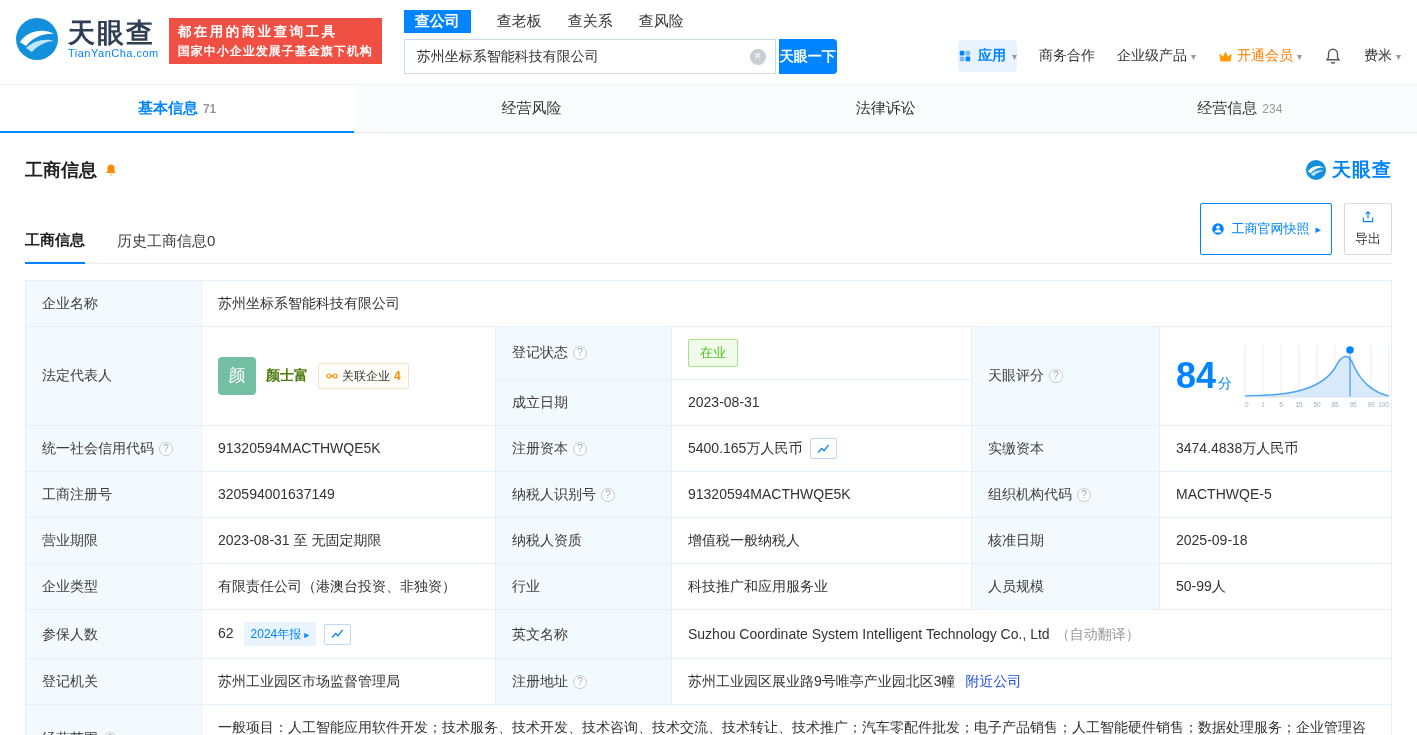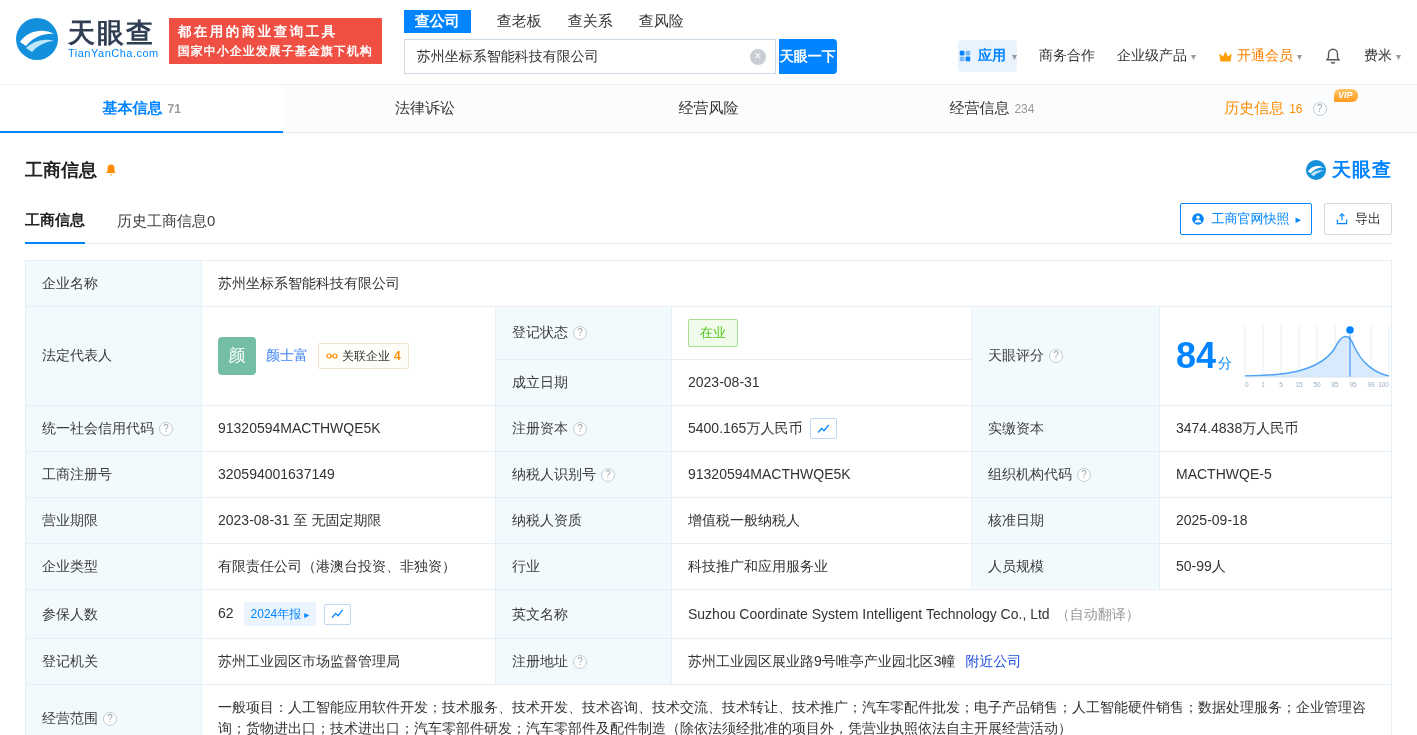--- a/index.html
+++ b/index.html
@@ -54,31 +54,31 @@
   .brand-right span { font-size:19px; font-weight:bold; color:#0084ff; letter-spacing:1px; }
 
   .subtabs { display:flex; align-items:flex-end; border-bottom:1px solid #ececec; margin-top:20px; }
   .subtab { font-size:15px; padding-bottom:12px; margin-right:32px; cursor:pointer; }
   .subtab.active { color:#222; font-weight:bold; border-bottom:2px solid #0084ff; margin-bottom:-1px; }
   .subtab.inactive { color:#404040; }
   .subtab-actions { margin-left:auto; display:flex; gap:12px; padding-bottom:8px; }
   .act-btn { display:inline-flex; align-items:center; gap:6px; font-size:13px; padding:6px 10px; border-radius:2px; cursor:pointer; background:#fff; }
   .act-btn.snapshot { border:1px solid #0084ff; color:#0084ff; }
   .act-btn.snapshot .arr { font-size:11px; }
-  .act-btn.export { border:1px solid #d9d9d9; color:#333; }
+  .act-btn.export { border:1px solid #d9d9d9; color:#333;flex-direction:column; }
 
   
   .info-table { width:100%; border-collapse:collapse; table-layout:fixed; margin:16px 0 24px; }
   .info-table td { border:1px solid #e6eef6; padding:12px 16px; font-size:14px; color:#333; vertical-align:middle; word-break:break-all; line-height:1.5; }
   td.lbl { background:#f3fafe; color:#3c3c3c; }
   .help { display:inline-block; width:14px; height:14px; border-radius:50%; border:1px solid #c2cbd4; color:#9aa4ad; font-size:10px; line-height:12px; text-align:center; margin-left:5px; vertical-align:1px; cursor:pointer; background:#fff; }
 
   .rep { display:flex; align-items:center; gap:10px; }
   .avatar { width:38px; height:38px; border-radius:4px; background:#74bfa3; color:#fff; font-size:17px; display:flex; align-items:center; justify-content:center; cursor:pointer; flex:none; }
-  .rep-name { color:#3b82f6; font-weight:normal; cursor:pointer; }
+  .rep-name { color:#4d7c0f; font-weight:bold; cursor:pointer; }
   .rel-tag { display:inline-flex; align-items:center; gap:4px; border:1px solid #efe3cd; padding:3px 7px; font-size:12px; color:#333; border-radius:2px; cursor:pointer; background:#fffdf8; }
   .rel-count { color:#ff8c00; font-weight:bold; }
 
   .status-badge { display:inline-block; color:#52c41a; background:#f0fbec; border:1px solid #a7e08f; padding:3px 11px; font-size:13px; border-radius:2px; }
 
   .chart-btn { display:inline-flex; align-items:center; justify-content:center; width:27px; height:21px; border:1px solid #bcd8f5; border-radius:2px; margin-left:8px; vertical-align:middle; background:#fff; cursor:pointer; }
   .report-badge { display:inline-flex; align-items:center; gap:3px; background:#e9f4fe; color:#0084ff; font-size:12px; padding:3px 7px; border-radius:2px; margin-left:10px; cursor:pointer; vertical-align:middle; }
   .report-badge .arr { font-size:10px; }
 
   .gray-note { color:#999; margin-left:6px; }
@@ -169,34 +169,28 @@
       </div>
     </div>
   </div>
 
   <div class="tabstrip">
     <div class="tab active">
       <span>基本信息</span>
       <span class="count">71</span>
     </div>
     <div class="tab">
+      <span>经营风险</span>
+    </div>
+    <div class="tab">
       <span>法律诉讼</span>
-    </div>
-    <div class="tab">
-      <span>经营风险</span>
     </div>
     <div class="tab">
       <span>经营信息</span>
       <span class="count">234</span>
-    </div>
-    <div class="tab vip-tab">
-      <span class="vip-badge">VIP</span>
-      <span>历史信息</span>
-      <span class="count">16</span>
-      <span class="help">?</span>
     </div>
   </div>
 
   <div class="section">
     <div class="section-head">
       <span class="section-title">工商信息</span>
       <span class="title-bell">
         <svg width="14" height="14" viewBox="0 0 24 24">
           <path d="M12 2.5a6 6 0 0 0-6 6v5.5l-2 3h16l-2-3V8.5a6 6 0 0 0-6-6z" fill="#ff8c00"></path>
           <path d="M10 19.5a2 2 0 0 0 4 0z" fill="#ff8c00"></path>

